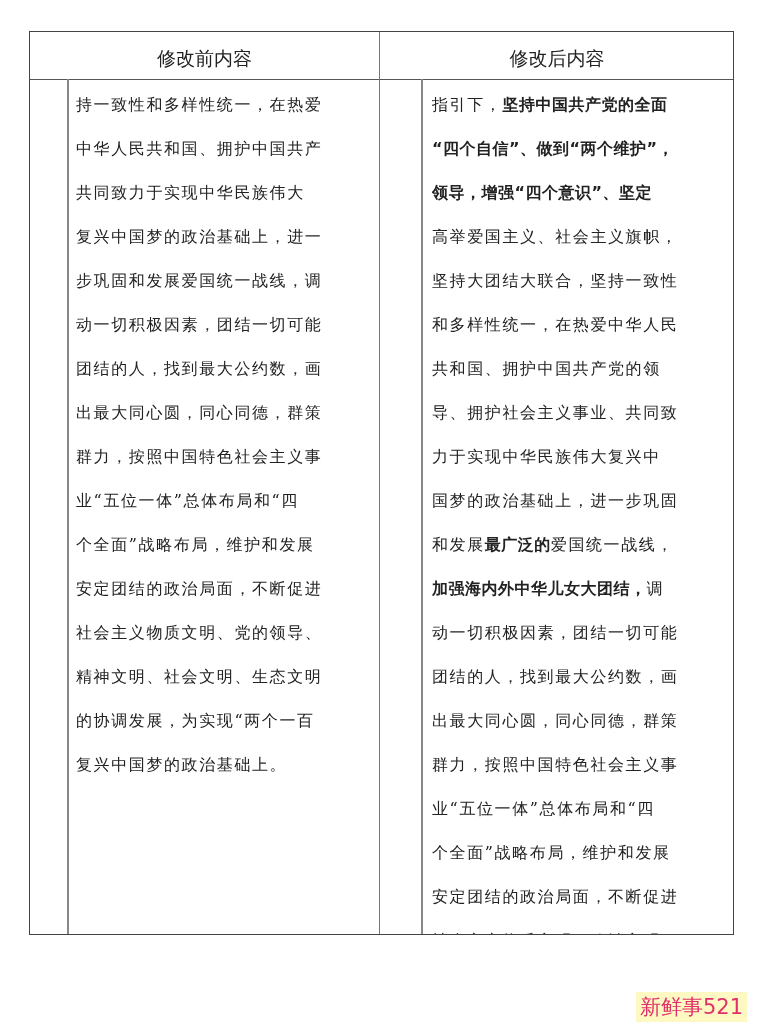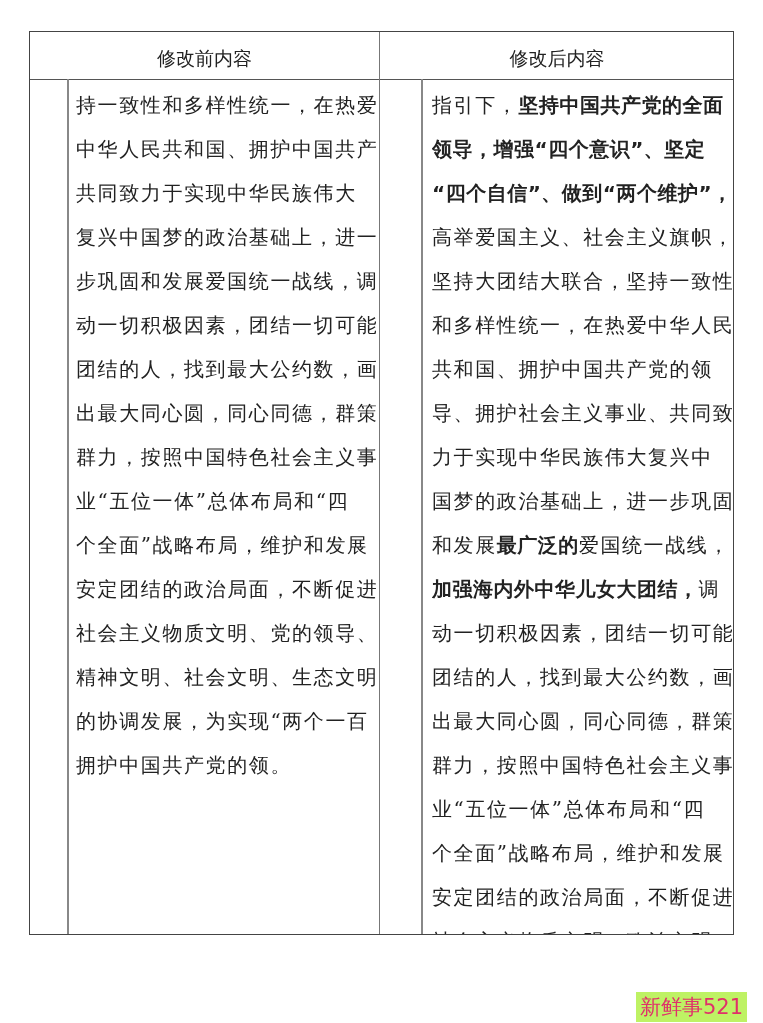--- a/index.html
+++ b/index.html
@@ -10,26 +10,26 @@
   .hdr-row { position:absolute; left:0; top:0; width:100%; height:47px; border-bottom:1px solid #555; }
   .hdr { position:absolute; top:0; height:47px; line-height:52px; text-align:center;
          font-family:"DejaVu Sans","Liberation Sans",sans-serif; font-size:19px; color:#222; }
   .hdr.left { left:0; width:349px; }
   .hdr.right { left:350px; width:354px; }
   .vdiv { position:absolute; top:0; bottom:0; left:349px; width:1px; background:#777; }
   .inner-line { position:absolute; top:47px; bottom:0; width:2px; background:#888; }
   .col { position:absolute; top:47px; bottom:0; overflow:hidden; }
   .col.left { left:46px; width:300px; }
   .col.right { left:402px; width:300px; }
-  .line { height:44px; line-height:44px; font-size:20px; white-space:nowrap; letter-spacing:1.6px; }
+  .line { height:44px; line-height:44px; font-size:16px; white-space:nowrap; letter-spacing:1.6px; }
   .line:first-child { margin-top:4px; }
   .b { font-family:"DejaVu Sans","Liberation Sans",sans-serif; font-weight:bold; letter-spacing:0.5px; }
   .wm { position:absolute; left:636px; top:1007px; transform:translateY(-50%);
         font-family:"DejaVu Sans","Liberation Sans",sans-serif; font-size:21px; color:#e0306a;
-        background:#bef264; padding:2px 4px; line-height:26px; }
+        background:#fef9c3; padding:2px 4px; line-height:26px; }
 </style>
 </head>
 <body>
 
 <div class="table">
   <div class="hdr-row">
     <div class="hdr left">修改前内容</div>
     <div class="hdr right">修改后内容</div>
   </div>
   <div class="vdiv"></div>
@@ -44,26 +44,26 @@
       <div class="line">动一切积极因素，团结一切可能</div>
       <div class="line">团结的人，找到最大公约数，画</div>
       <div class="line">出最大同心圆，同心同德，群策</div>
       <div class="line">群力，按照中国特色社会主义事</div>
       <div class="line">业“五位一体”总体布局和“四</div>
       <div class="line">个全面”战略布局，维护和发展</div>
       <div class="line">安定团结的政治局面，不断促进</div>
       <div class="line">社会主义物质文明、党的领导、</div>
       <div class="line">精神文明、社会文明、生态文明</div>
       <div class="line">的协调发展，为实现“两个一百</div>
-      <div class="line">拥护中国共产党的领。</div>
+      <div class="line">复兴中国梦的政治基础上。</div>
     </div>
   <div class="col right" id="col-after">
       <div class="line"><span>指引下，</span><span class="b">坚持中国共产党的全面</span></div>
+      <div class="line"><span class="b">“四个自信”、做到“两个维护”，</span></div>
       <div class="line"><span class="b">领导，增强“四个意识”、坚定</span></div>
-      <div class="line"><span class="b">“四个自信”、做到“两个维护”，</span></div>
       <div class="line"><span>高举爱国主义、社会主义旗帜，</span></div>
       <div class="line"><span>坚持大团结大联合，坚持一致性</span></div>
       <div class="line"><span>和多样性统一，在热爱中华人民</span></div>
       <div class="line"><span>共和国、拥护中国共产党的领</span></div>
       <div class="line"><span>导、拥护社会主义事业、共同致</span></div>
       <div class="line"><span>力于实现中华民族伟大复兴中</span></div>
       <div class="line"><span>国梦的政治基础上，进一步巩固</span></div>
       <div class="line"><span>和发展</span><span class="b">最广泛的</span><span>爱国统一战线，</span></div>
       <div class="line"><span class="b">加强海内外中华儿女大团结，</span><span>调</span></div>
       <div class="line"><span>动一切积极因素，团结一切可能</span></div>

